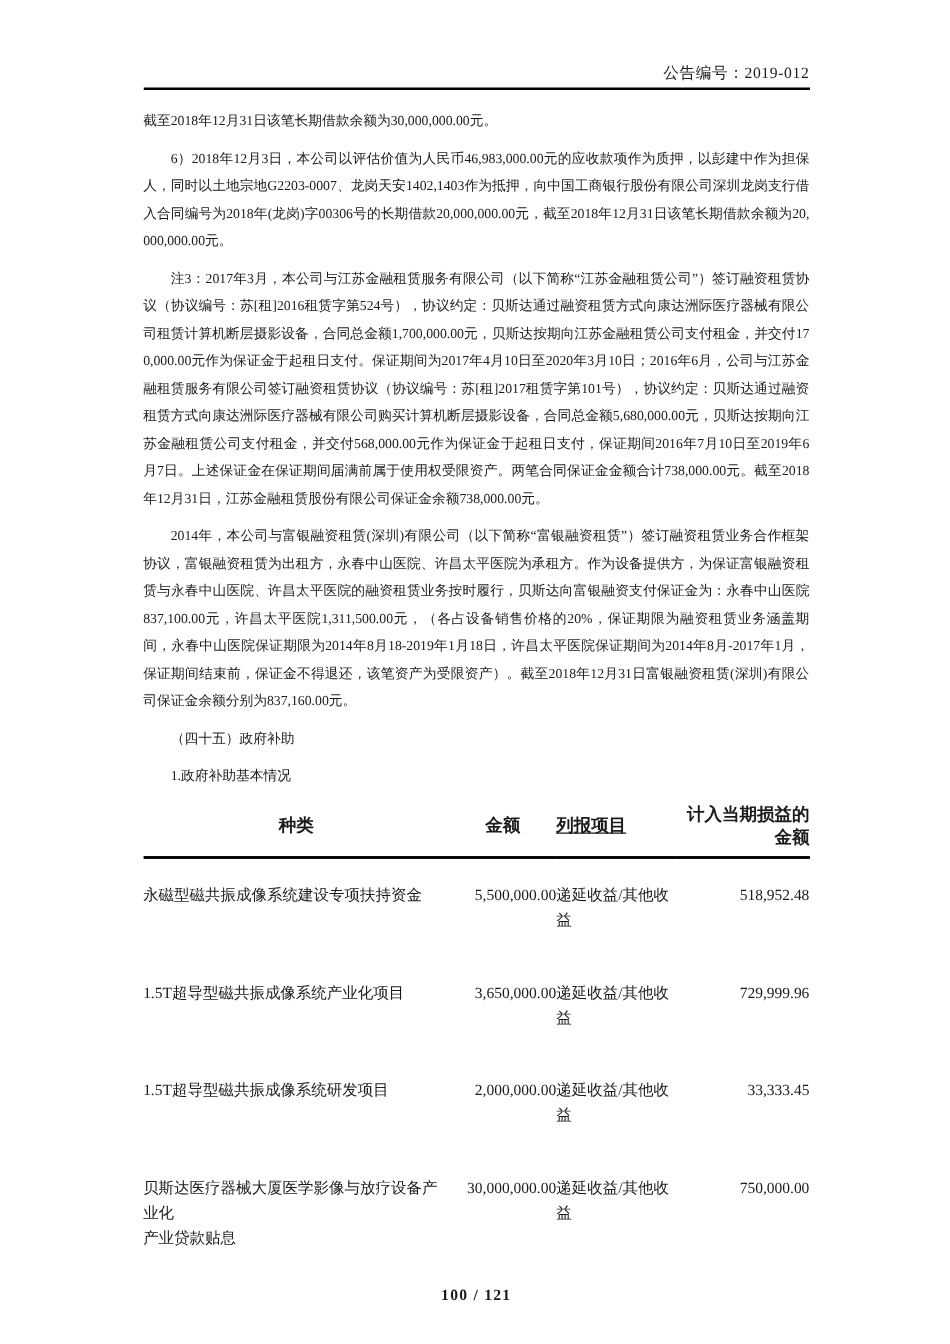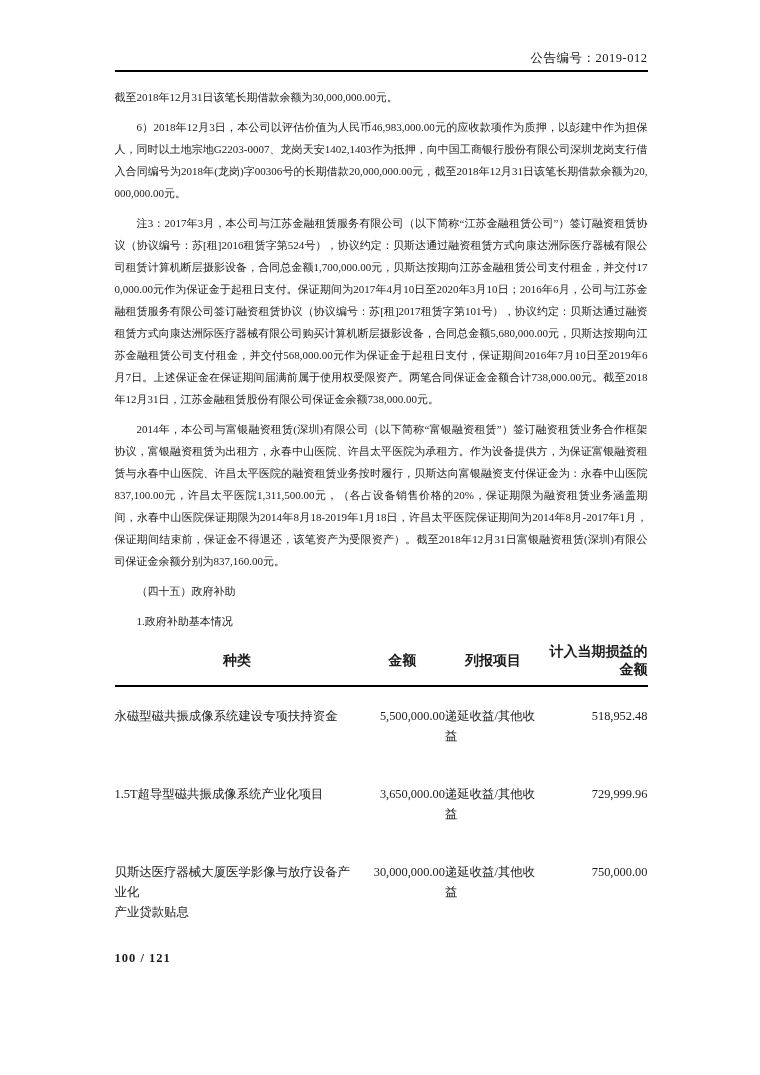--- a/index.html
+++ b/index.html
@@ -64,25 +64,26 @@
     padding: 19px 0;
     line-height: 20px;
     vertical-align: top;
   }
   .c0 { width: 46%; text-align: left; }
   td.c0 { white-space: pre-line; }
   th.c0 { text-align: center; }
   .c1 { width: 16%; text-align: right; }
   th.c1 { text-align: center; }
   .c2 { width: 18%; text-align: left; padding-left: 8px; }
-  th.c2 { text-align: center; }
+  th.c2 { text-align: left; text-decoration: underline; }
   .c3 { width: 20%; text-align: right; }
   th.c3 { text-align: right; }
   .page-footer {
     margin-top: 10px;
+    text-align: center;
     font-size: 12.5px;
     font-weight: bold;
     letter-spacing: 1px;
   }
 </style>
 </head>
 <body>
 
 <div class="page">
 
@@ -116,20 +117,26 @@
             <td class="c2">递延收益/其他收益</td>
             <td class="c3">518,952.48</td>
           </tr>
           <tr>
             <td class="c0">1.5T超导型磁共振成像系统产业化项目</td>
             <td class="c1">3,650,000.00</td>
             <td class="c2">递延收益/其他收益</td>
             <td class="c3">729,999.96</td>
           </tr>
           <tr>
+            <td class="c0">1.5T超导型磁共振成像系统研发项目</td>
+            <td class="c1">2,000,000.00</td>
+            <td class="c2">递延收益/其他收益</td>
+            <td class="c3">33,333.45</td>
+          </tr>
+          <tr>
             <td class="c0">贝斯达医疗器械大厦医学影像与放疗设备产业化
 产业贷款贴息</td>
             <td class="c1">30,000,000.00</td>
             <td class="c2">递延收益/其他收益</td>
             <td class="c3">750,000.00</td>
           </tr>
         </tbody>
     </table>
   </div>
 

